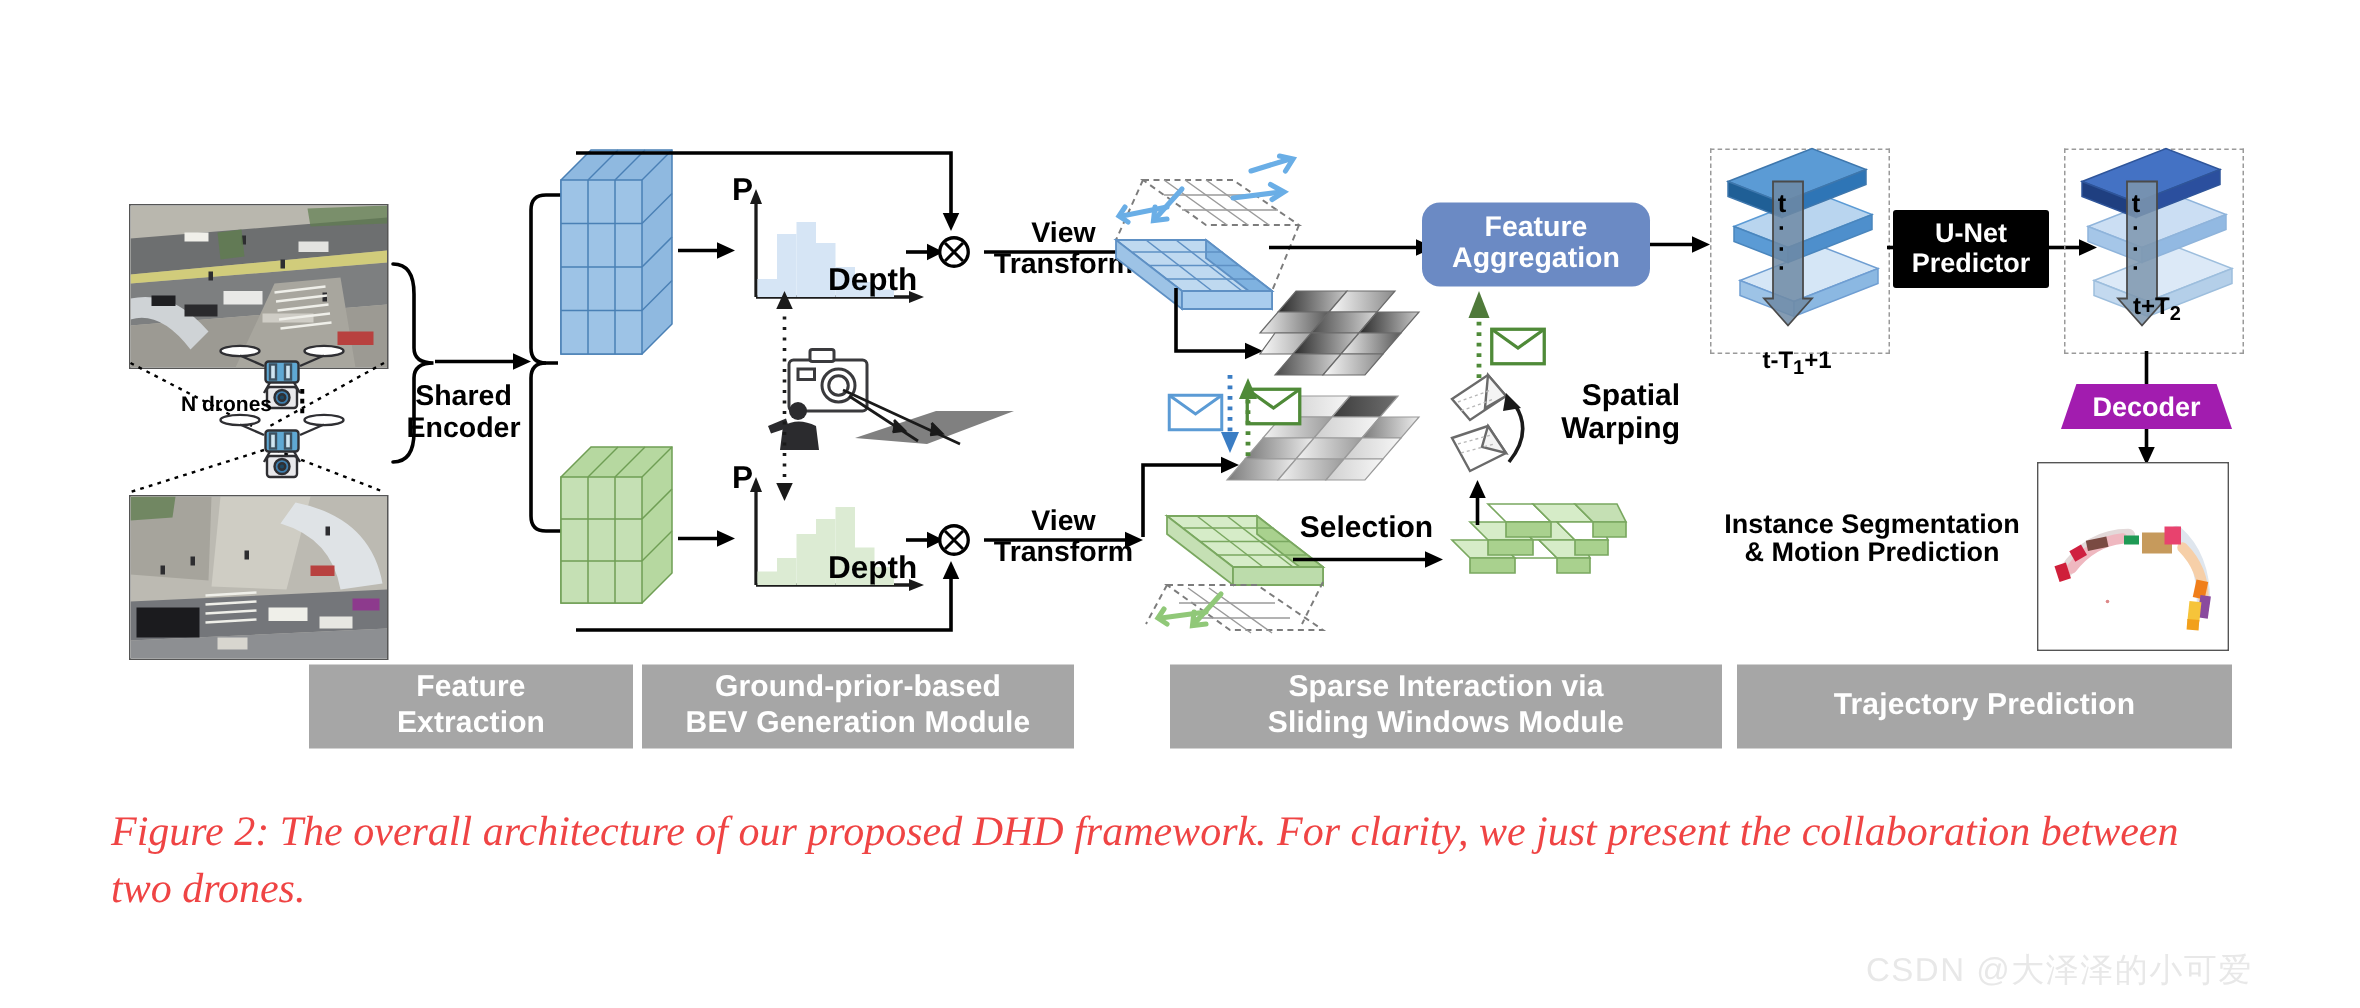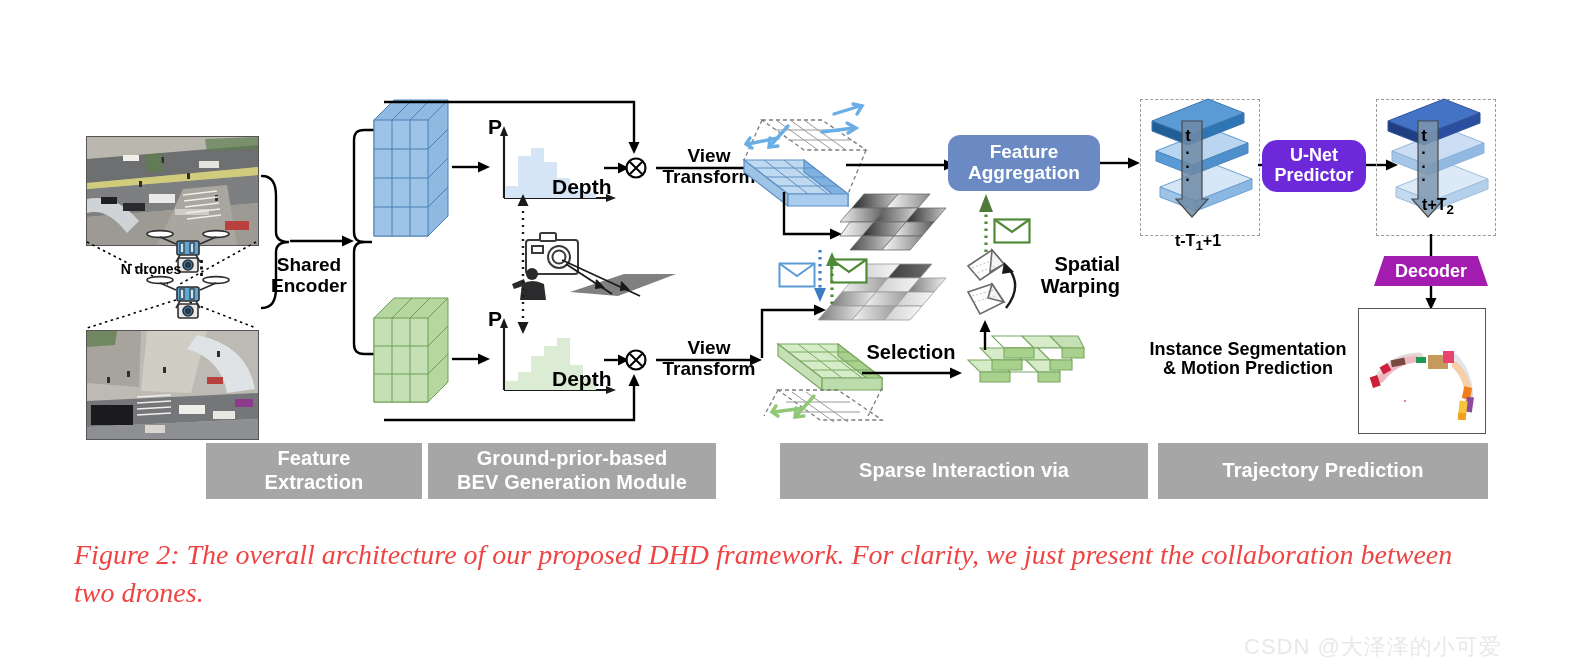--- a/index.html
+++ b/index.html
@@ -8,21 +8,21 @@
   .abs{position:absolute;}
   .lbl{font-weight:bold;color:#000;line-height:1.08;text-align:center;}
   
   .stage{position:absolute;background:#a6a6a6;color:#fff;font-weight:bold;
          display:flex;align-items:center;justify-content:center;
          text-align:center;line-height:1.18;font-size:20px;letter-spacing:.1px;}
   
   .proc{position:absolute;display:flex;align-items:center;justify-content:center;
         text-align:center;color:#fff;font-weight:bold;line-height:1.1;}
   .proc.fa{background:#6b8ac4;border-radius:12px;font-size:19px;}
-  .proc.unet{background:#6d28d9;border-radius:15px;font-size:18px;}
+  .proc.unet{background:#000000;border-radius:2px;font-size:18px;}
   
   .decoder{position:absolute;background:#a21caf;color:#fff;font-weight:bold;
            font-size:18px;display:flex;align-items:center;justify-content:center;
            clip-path:polygon(9% 0,91% 0,100% 100%,0% 100%);}
   
   .caption{position:absolute;font-family:"Liberation Serif",serif;font-size:28px;
            color:#ef4444;line-height:1.35;font-style:italic;}
   .watermark{position:absolute;color:#e8e8e8;font-size:22px;letter-spacing:1px;}
   .imgbox{position:absolute;border:1px solid #555;overflow:hidden;}
   svg{display:block;overflow:visible;}
@@ -646,20 +646,21 @@
 </div>
 <div class="stage" style="left:428px;top:443px;width:288px;height:56px;">
   <div>
     <span>Ground-prior-based</span><br>
     <span>BEV Generation Module</span>
   </div>
 </div>
 <div class="stage" style="left:780px;top:443px;width:368px;height:56px;">
   <div>
     <span>Sparse Interaction via</span><br>
+    <span>Sliding Windows Module</span>
   </div>
 </div>
 <div class="stage" style="left:1158px;top:443px;width:330px;height:56px;">
   <span>Trajectory Prediction</span>
 </div>
 
 <div class="caption" style="left:74px;top:536px;width:1420px;">Figure 2: The overall architecture of our proposed DHD framework. For clarity, we just present the collaboration between two drones.</div>
 
 <div class="watermark" style="left:1244px;top:632px;">CSDN @大泽泽的小可爱</div>
 

